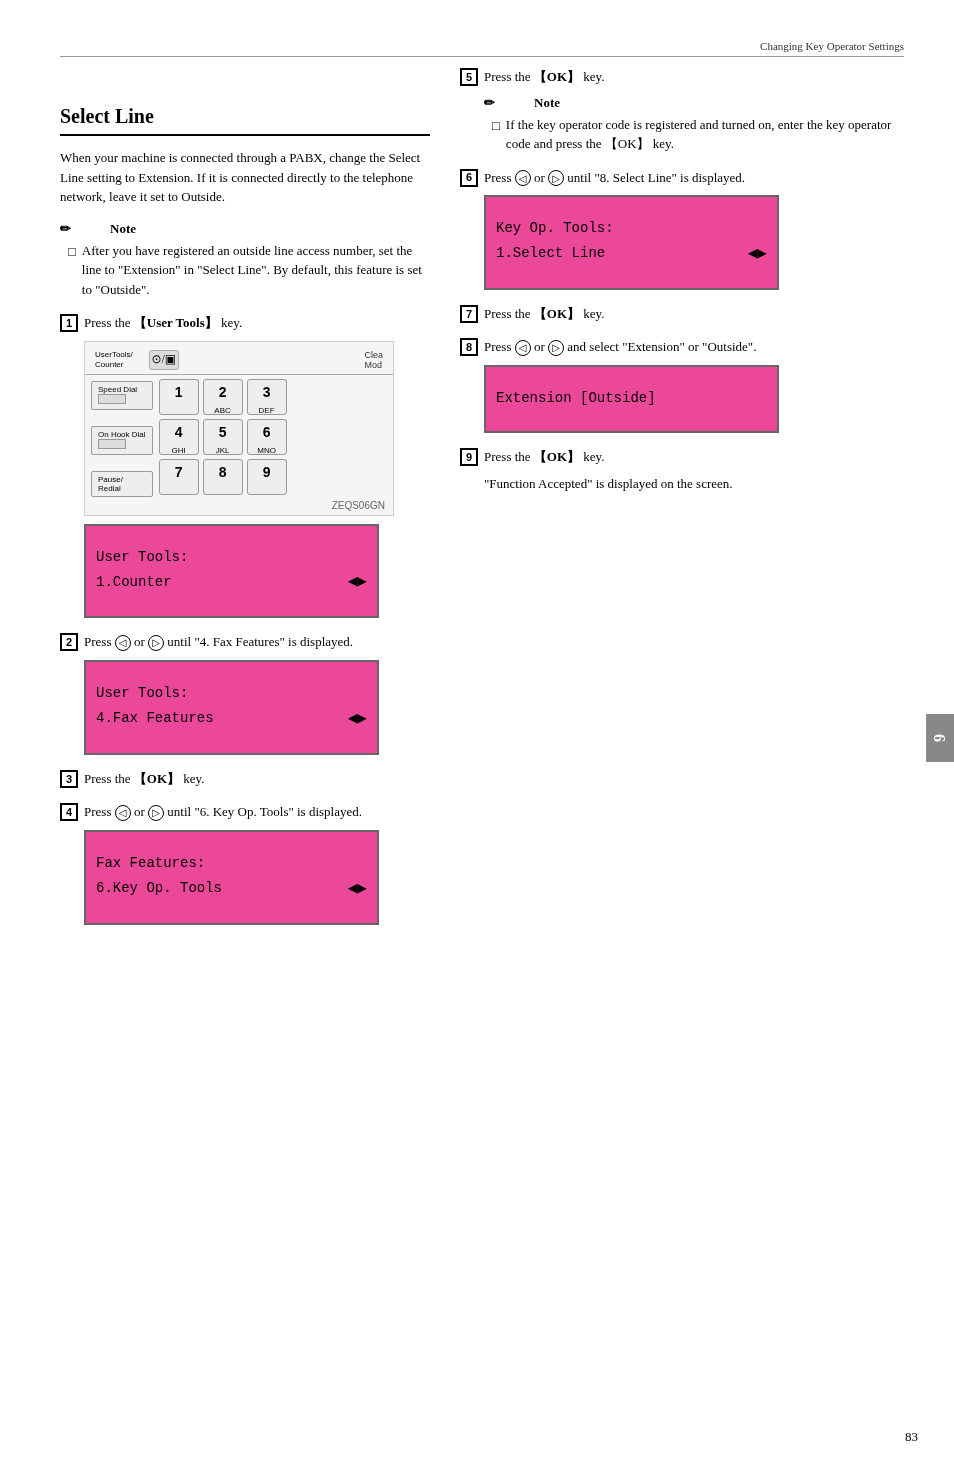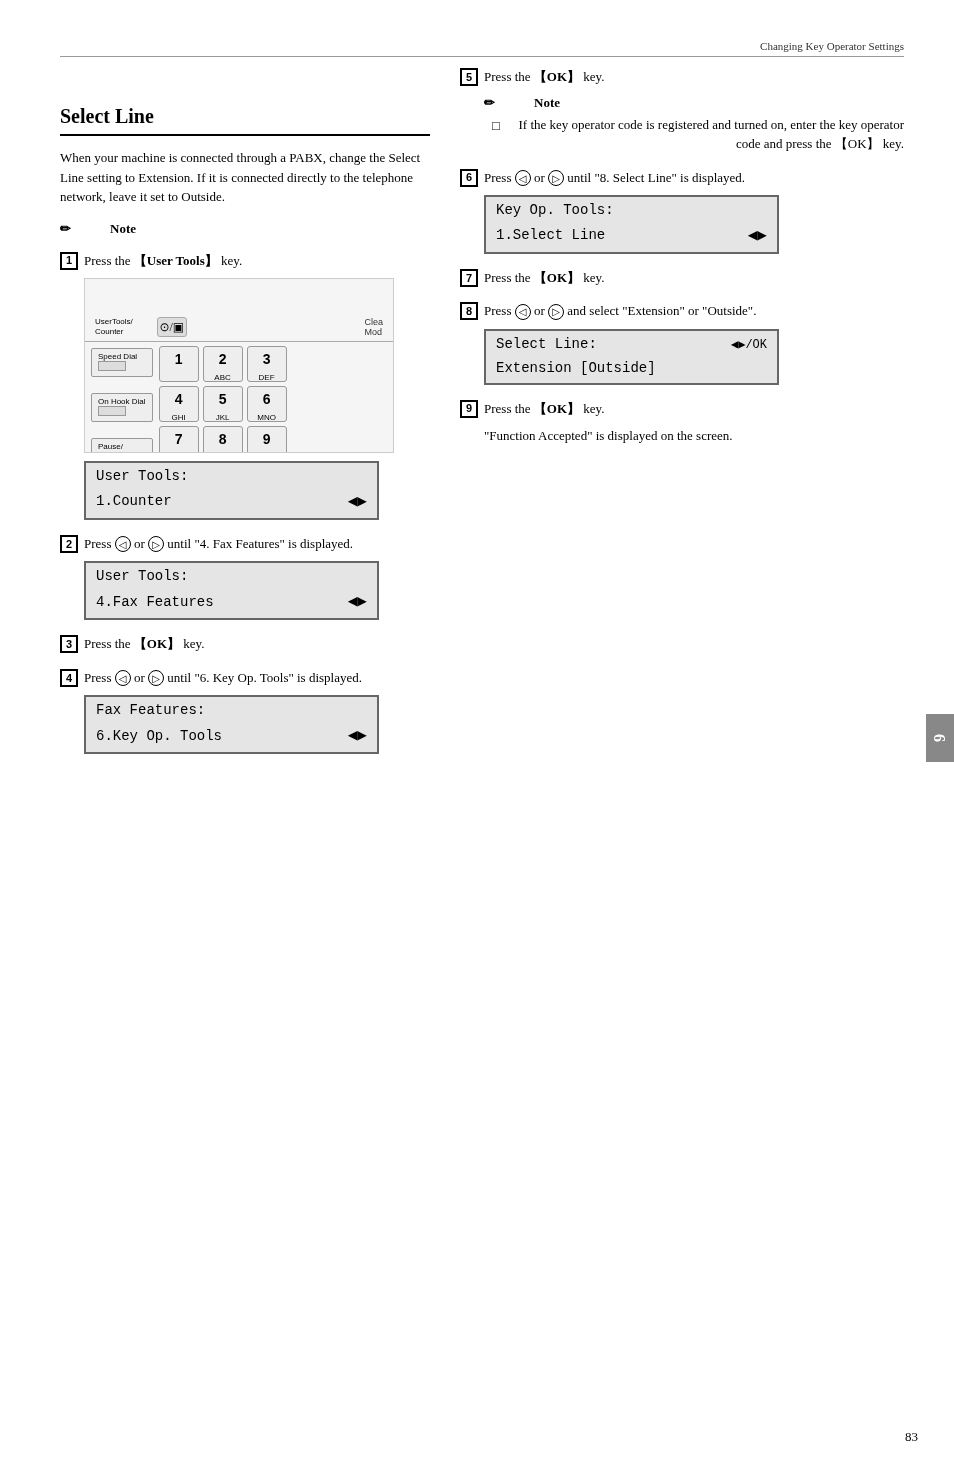--- a/index.html
+++ b/index.html
@@ -88,21 +88,20 @@
       content: "✏";
       font-size: 13px;
     }
 
     .note-item {
       display: flex;
       align-items: flex-start;
       font-size: 13px;
       line-height: 1.5;
       padding-left: 8px;
-      text-align: right;
     }
 
     .note-item::before {
       content: "□";
       margin-right: 6px;
       flex-shrink: 0;
       margin-top: 1px;
     }
 
     
@@ -146,24 +145,24 @@
       height: 175px;
       margin: 8px 0 8px 24px;
       background: #f5f5f5;
       position: relative;
       overflow: hidden;
     }
 
     
     .lcd-display {
       border: 2px solid #666;
-      background: #e5e5e5;
+      background: #ec4899;
       font-family: "Courier New", Courier, monospace;
       font-size: 14px;
-      padding: 2px 10px;
+      padding: 20px 10px;
       margin: 6px 0 6px 24px;
       width: 295px;
       line-height: 1.7;
     }
 
     .lcd-display .lcd-line {
       display: flex;
       justify-content: space-between;
       align-items: center;
     }
@@ -201,22 +200,21 @@
       width: 100%;
       height: 100%;
       position: relative;
     }
 
     .panel-top {
       display: flex;
       align-items: center;
       padding: 8px 10px 4px 10px;
       border-bottom: 1px solid #aaa;
-      gap: 24px;
-      margin-top: 30px;
+      gap: 16px;
     }
 
     .panel-icon-circle {
       width: 30px;
       height: 20px;
       border: 1px solid #aaa;
       border-radius: 3px;
       background: #ddd;
       display: flex;
       align-items: center;
@@ -295,20 +293,21 @@
 
       <div class="section-title">Select Line</div>
 
       <p class="intro-text">When your machine is connected through a PABX, change the Select Line setting to Extension. If it is connected directly to the telephone network, leave it set to Outside.</p>
 
       <div class="note-block">
         <div class="note-title">
           <span class="note-icon"></span>
           <span>Note</span>
         </div>
+        <div class="note-item">After you have registered an outside line access number, set the line to "Extension" in "Select Line". By default, this feature is set to "Outside".</div>
       </div>
 
       <div class="step-block">
         <div class="step-header">
           <span class="step-num">1</span>
           <span class="step-text">Press the <strong>【User Tools】</strong> key.</span>
         </div>
 
         <div class="machine-image">
           <div class="machine-panel">
@@ -438,24 +437,20 @@
         </div>
       </div>
 
       <div class="step-block">
         <div class="step-header">
           <span class="step-num">8</span>
           <span class="step-text">Press <span class="nav-arrow">◁</span> or <span class="nav-arrow">▷</span> and select "Extension" or "Outside".</span>
         </div>
         <div class="lcd-display">
           <div class="lcd-line">
-            <span>Select Line:</span>
-            <span style="font-size:12px;">◀▶/OK</span>
-          </div>
-          <div class="lcd-line">
             <span>Extension [Outside]</span>
           </div>
         </div>
       </div>
 
       <div class="step-block">
         <div class="step-header">
           <span class="step-num">9</span>
           <span class="step-text">Press the <strong>【OK】</strong> key.</span>
         </div>

